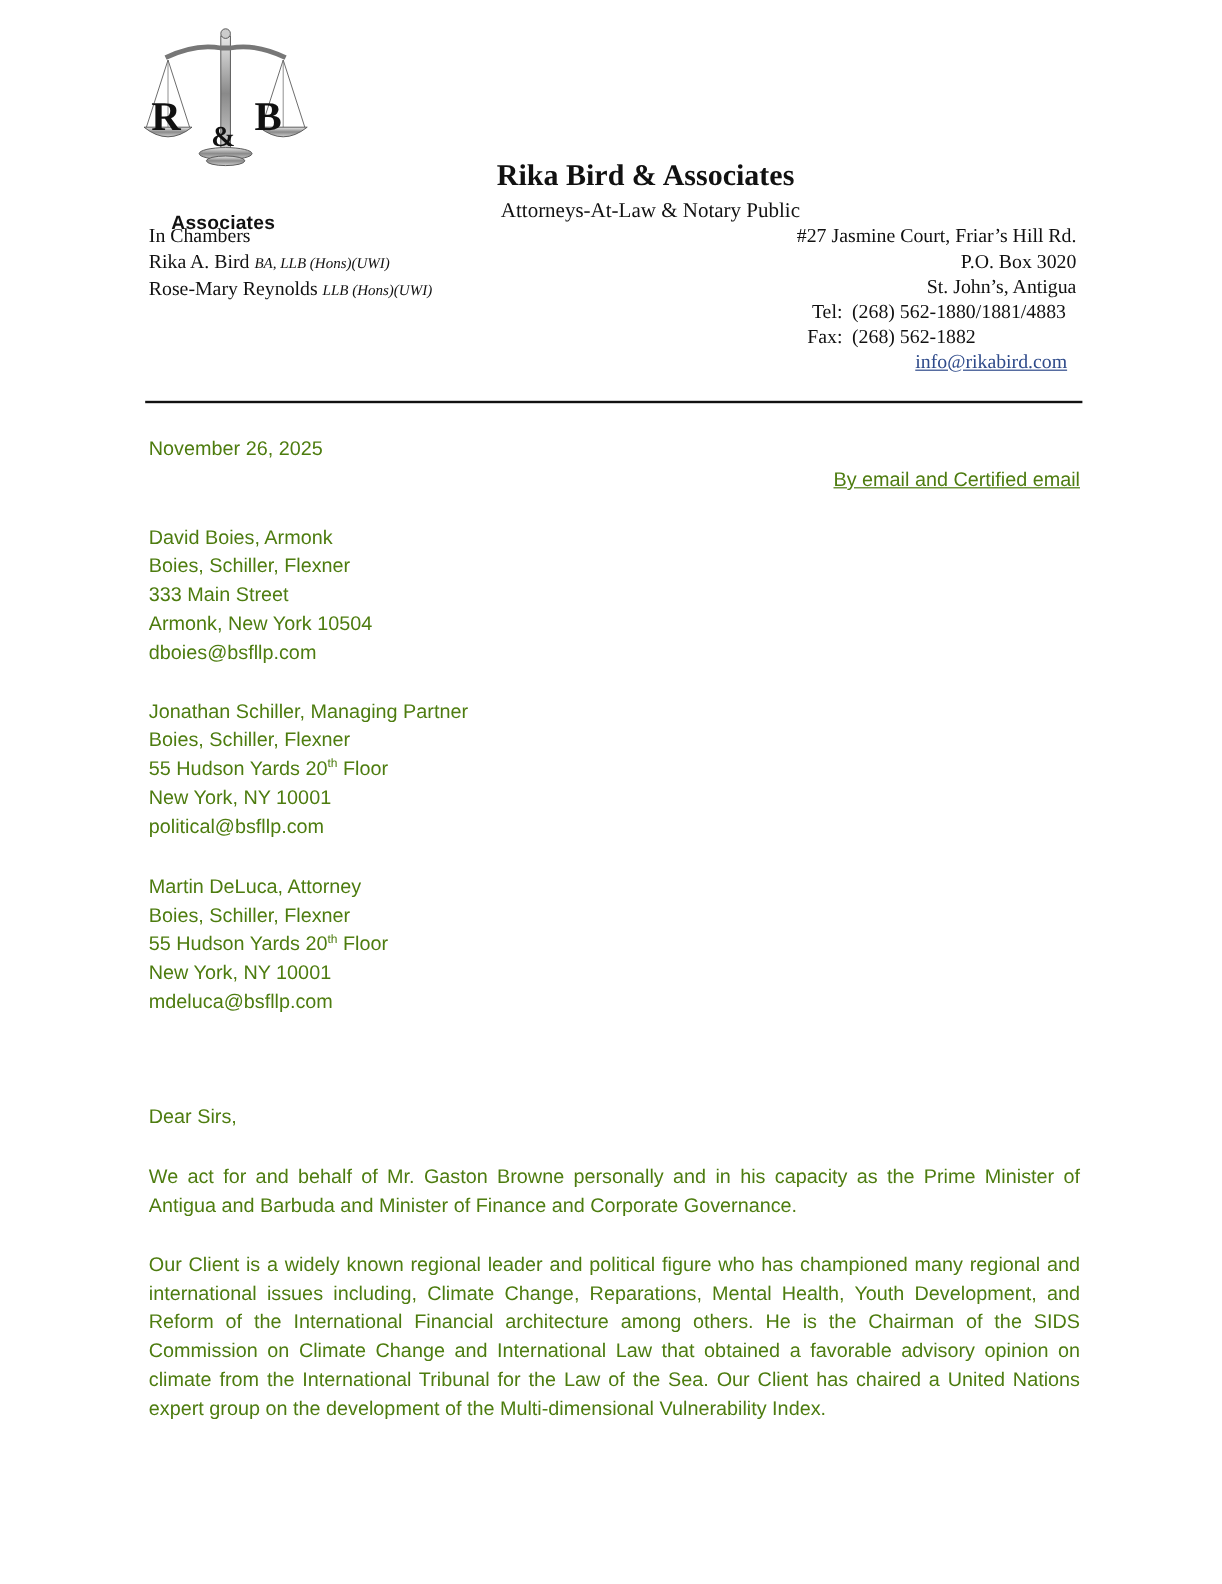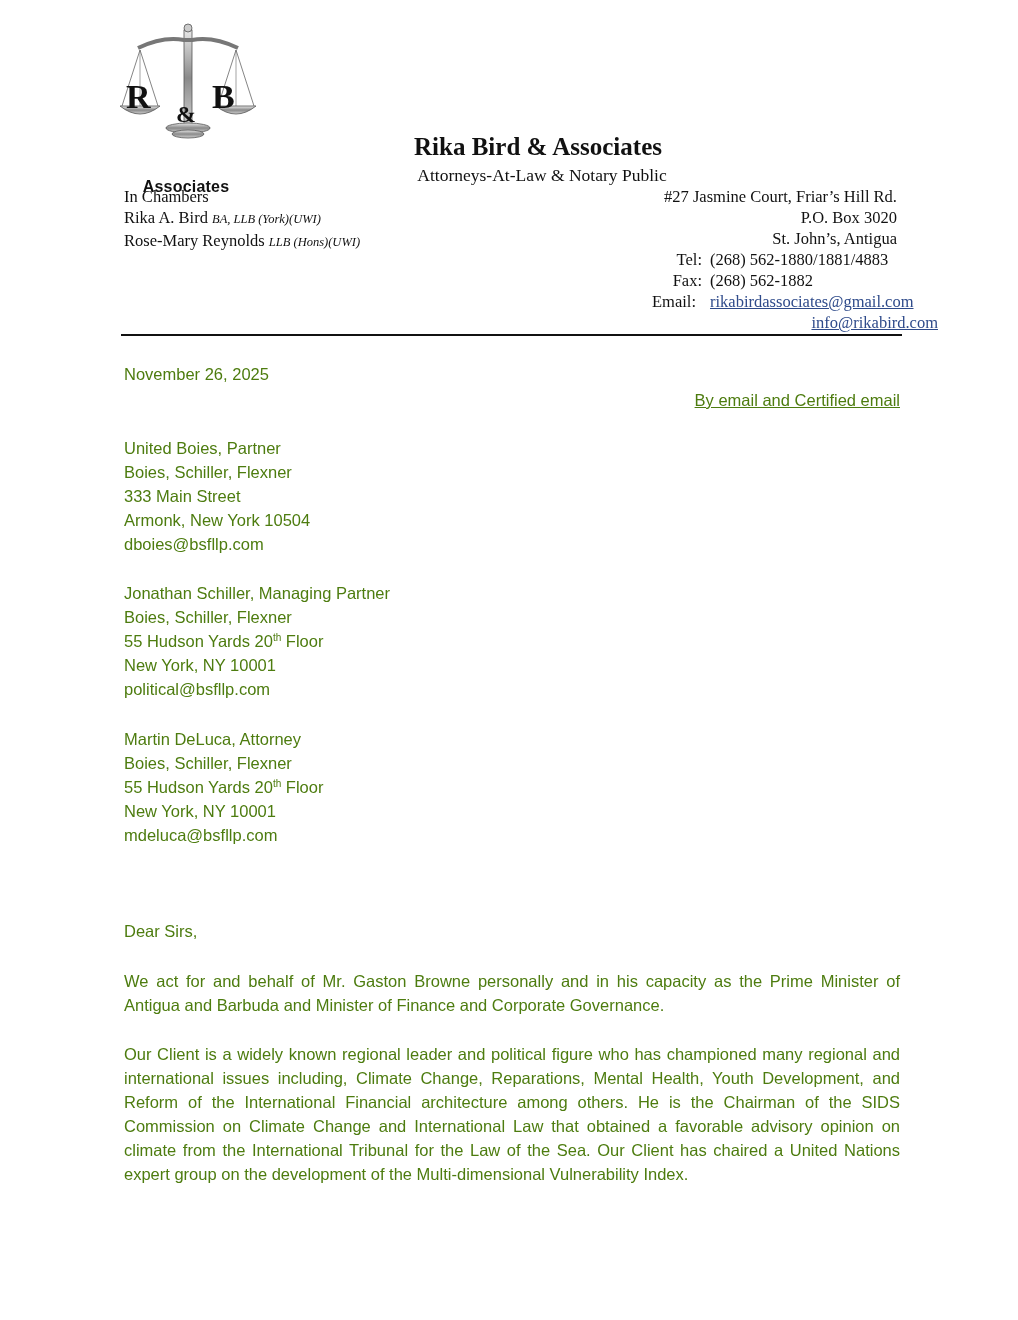--- a/index.html
+++ b/index.html
@@ -19,21 +19,21 @@
   #chambers { left: 124px; top: 186px; font-size: 16.5px; line-height: 21px; }
   #chambers .quals { font-style: italic; font-size: 12.5px; }
 
   #address { right: 121px; top: 186px; text-align: right; font-size: 16.5px; line-height: 21px; }
   #contact { left: 612px; top: 249px; width: 286px; font-size: 16.5px; line-height: 21px; margin-left: 40px; }
   #contact .row { display: flex; }
   #contact .lbl { width: 58px; text-align: left; padding-left: 0; }
   #contact .lbl.r { text-align: right; width: 50px; margin-right: 8px; }
   #contact .val { flex: 1; }
   #contact .link { color: #2e4a8a; text-decoration: underline; }
-  #contact .val.left { text-align: right; }
+  #contact .val.left { text-align: center; }
 
   #rule { left: 121px; top: 334px; width: 781px; height: 2px; background: #111; }
 
   
   .body-text { font-family: "Liberation Sans", "DejaVu Sans", sans-serif; font-size: 16.5px; line-height: 24px; color: #4d7c0f; }
   #date { left: 124px; top: 362px; }
   #delivery { right: 118px; top: 388px; text-decoration: underline; }
 
   .recipient { left: 124px; }
   #recipient-1 { top: 436px; }
@@ -85,21 +85,21 @@
 </div>
 <div id="logo-text" class="abs sans">Associates</div>
 
 <div id="firm-name" class="abs serif">Rika Bird &amp; Associates</div>
 <div id="firm-tagline" class="abs serif">Attorneys-At-Law &amp; Notary Public</div>
 
 <div id="chambers" class="abs serif">
   <div>In Chambers</div>
   <div>
     <span>Rika A. Bird</span>
-    <span class="quals">BA, LLB (York)(UWI)</span>
+    <span class="quals">BA, LLB (Hons)(UWI)</span>
   </div>
   <div>
     <span>Rose-Mary Reynolds</span>
     <span class="quals">LLB (Hons)(UWI)</span>
   </div>
 </div>
 
 <div id="address" class="abs serif">
   <div>#27 Jasmine Court, Friar’s Hill Rd.</div>
   <div>P.O. Box 3020</div>
@@ -109,36 +109,32 @@
 <div id="contact" class="abs serif">
   <div class="row">
     <span class="lbl r">Tel:</span>
     <span class="val">(268) 562-1880/1881/4883</span>
   </div>
   <div class="row">
     <span class="lbl r">Fax:</span>
     <span class="val">(268) 562-1882</span>
   </div>
   <div class="row">
-    <span class="lbl">Email:</span>
-    <span class="val link">rikabirdassociates@gmail.com</span>
-  </div>
-  <div class="row">
     <span class="lbl"></span>
     <span class="val left link" style="padding-left:4px">info@rikabird.com</span>
   </div>
 </div>
 
 <div id="rule" class="abs"></div>
 
 <div id="date" class="abs body-text">November 26, 2025</div>
 <div id="delivery" class="abs body-text">By email and Certified email</div>
 
 <div id="recipient-1" class="abs body-text recipient">
-  <div>United Boies, Partner</div>
+  <div>David Boies, Armonk</div>
   <div>Boies, Schiller, Flexner</div>
   <div><span>333 Main Street</span><sup></sup><span></span></div>
   <div>Armonk, New York 10504</div>
   <div>dboies@bsfllp.com</div>
 </div>
 
 <div id="recipient-2" class="abs body-text recipient">
   <div>Jonathan Schiller, Managing Partner</div>
   <div>Boies, Schiller, Flexner</div>
   <div><span>55 Hudson Yards 20</span><sup>th</sup><span> Floor</span></div>

